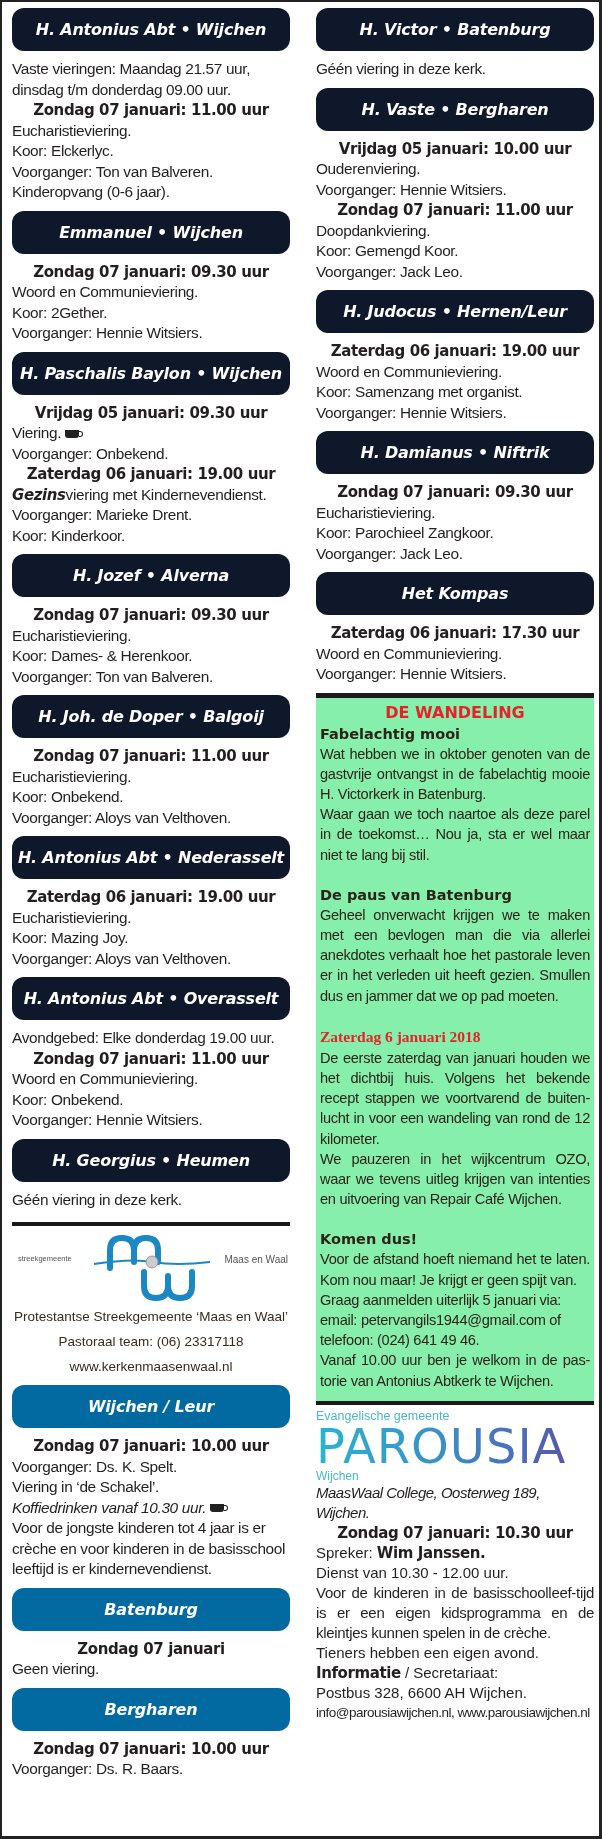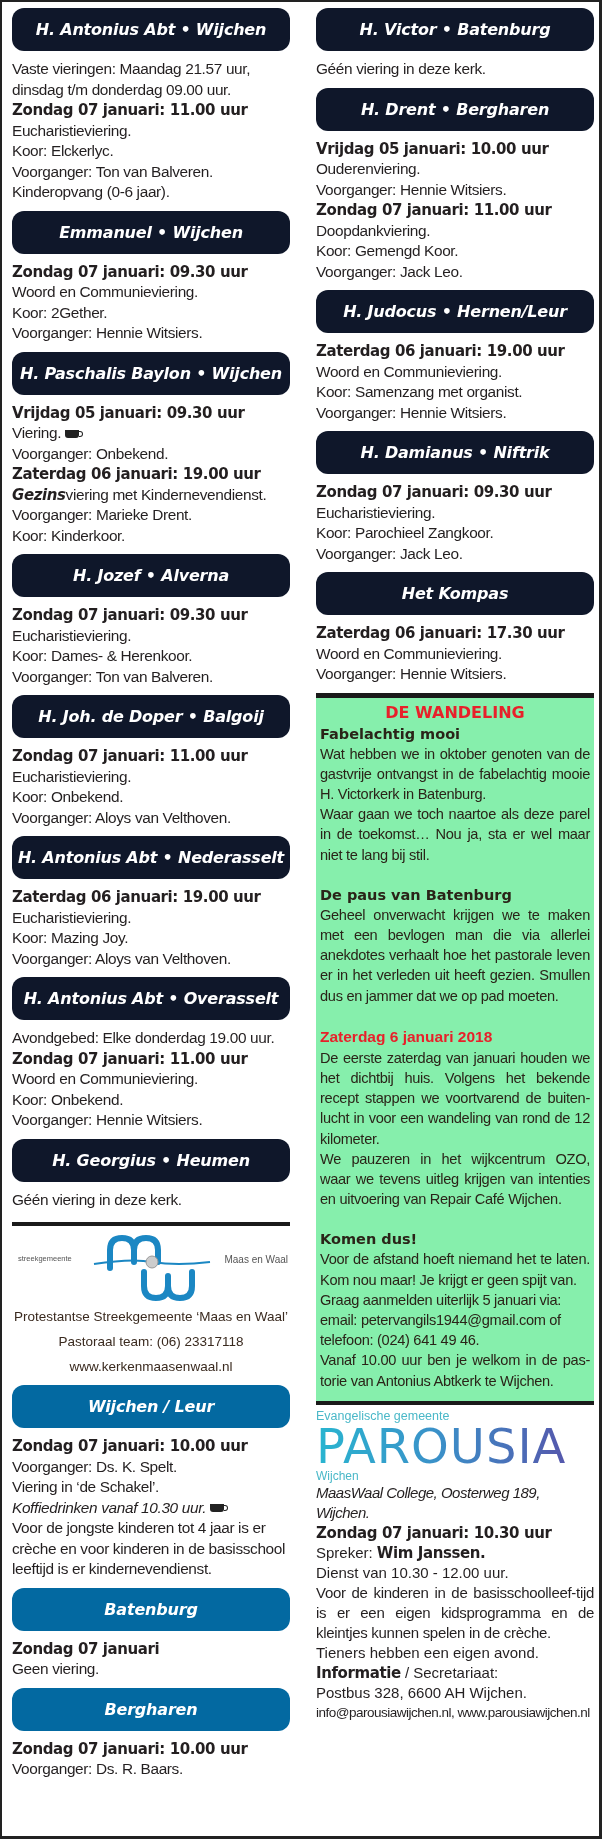--- a/index.html
+++ b/index.html
@@ -15,40 +15,40 @@
 
     .hdr {
       height: 43px; border-radius: 12px; background: #0f172a; color: #fff;
       font-family: "DejaVu Sans", sans-serif; font-weight: bold; font-style: italic;
       font-size: 16px; display: flex; align-items: center; justify-content: center;
       white-space: nowrap; letter-spacing: -0.2px;
     }
     .hdr.blue { background: #0369a1; }
     .entry { padding: 8px 0 8px 0; font-size: 15.4px; line-height: 20.5px; transform-origin: left; }
     .entry div { white-space: nowrap; letter-spacing: -0.35px; }
-    .b { font-weight: bold; font-family: "DejaVu Sans", sans-serif; font-size: 15px; letter-spacing: -0.4px !important; }
+    .b { font-weight: bold; font-family: "DejaVu Sans", sans-serif; font-size: 15px; letter-spacing: -0.4px !important; text-align: center; }
     .bb { font-family: "DejaVu Sans", sans-serif; font-weight: 900; }
     .i { font-style: italic; }
     .cup { display: inline-block; width: 14px; height: 8px; background: #222; border-radius: 0 0 3px 3px; margin-left: 4px; position: relative; vertical-align: middle; }
     .cup:after { content: ""; position: absolute; right: -4px; top: 1px; width: 3px; height: 4px; border: 1.5px solid #222; border-left: none; border-radius: 0 3px 3px 0; }
 
     .rule { height: 4px; background: #1a1a1a; margin: 4px 0 6px 0; }
 
     .pkn { text-align: center; font-size: 13.5px; line-height: 25px; color: #3a2a1f; }
     .logo-row { position: relative; height: 72px; }
     .logo-l { position: absolute; left: 6px; top: 22px; font-size: 7.5px; color: #555; }
     .logo-r { position: absolute; right: 2px; top: 22px; font-size: 10px; color: #555; }
 
     .yellow {
       background: #86efac; border-top: 5px solid #1a1a1a; border-bottom: 4px solid #1a1a1a;
       padding: 4px 4px 10px 4px; font-size: 14.6px; line-height: 20.2px; color: #2a2418;
     }
     .yellow .ttl { text-align: center; color: #e8202a; font-family: "DejaVu Sans", sans-serif; font-weight: 900; font-size: 16px; line-height: 22px; }
     .yellow .sub { font-family: "DejaVu Sans", sans-serif; font-weight: bold; font-size: 14.5px; line-height: 20px; }
-    .yellow .red { color: #e8202a; font-family: Liberation Sans, sans-serif; font-weight: 900; font-size: 15.5px; line-height: 22px; }
+    .yellow .red { color: #e8202a; font-family: Liberation Serif, serif; font-weight: 900; font-size: 15.5px; line-height: 22px; }
     .yellow p { text-align: justify; letter-spacing: -0.3px; }
     .yellow .gap { height: 20px; }
 
     .par-small { font-size: 12.5px; color: #4ab8c8; line-height: 14px; margin-top: 4px; }
     .par-big {
       font-size: 48px; line-height: 46px; letter-spacing: 1px; font-weight: normal;
       background: linear-gradient(90deg, #29b5d0 0%, #3b8fc8 45%, #5b4ba6 100%);
       -webkit-background-clip: text; background-clip: text; color: transparent;
       font-family: "DejaVu Sans", sans-serif;
       text-decoration: underline;
@@ -172,21 +172,21 @@
     </div>
   </div>
 
   <div class="col col-right" style="top:6px;">
 
     <div class="hdr">H. Victor • Batenburg</div>
     <div class="entry">
       <div>Géén viering in deze kerk.</div>
     </div>
 
-    <div class="hdr">H. Drent • Bergharen</div>
+    <div class="hdr">H. Vaste • Bergharen</div>
     <div class="entry">
       <div class="b">Vrijdag 05 januari: 10.00 uur</div>
       <div>Ouderenviering.</div>
       <div>Voorganger: Hennie Witsiers.</div>
       <div class="b">Zondag 07 januari: 11.00 uur</div>
       <div>Doopdankviering.</div>
       <div>Koor: Gemengd Koor.</div>
       <div>Voorganger: Jack Leo.</div>
     </div>
 

